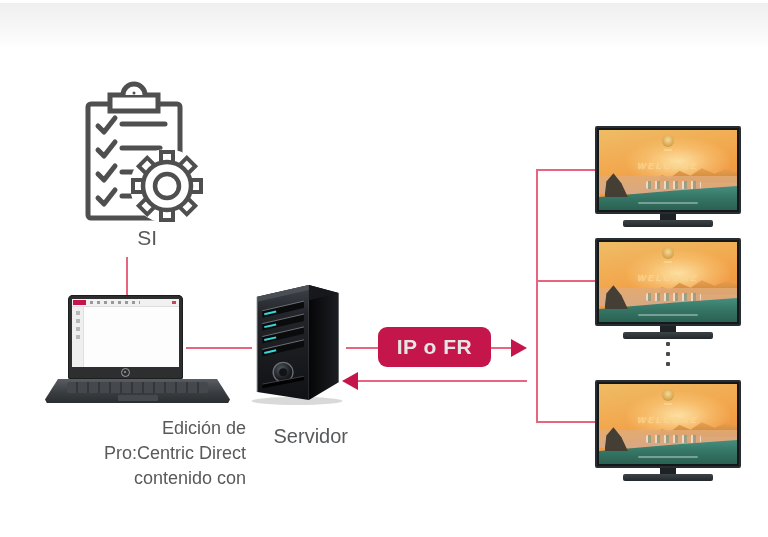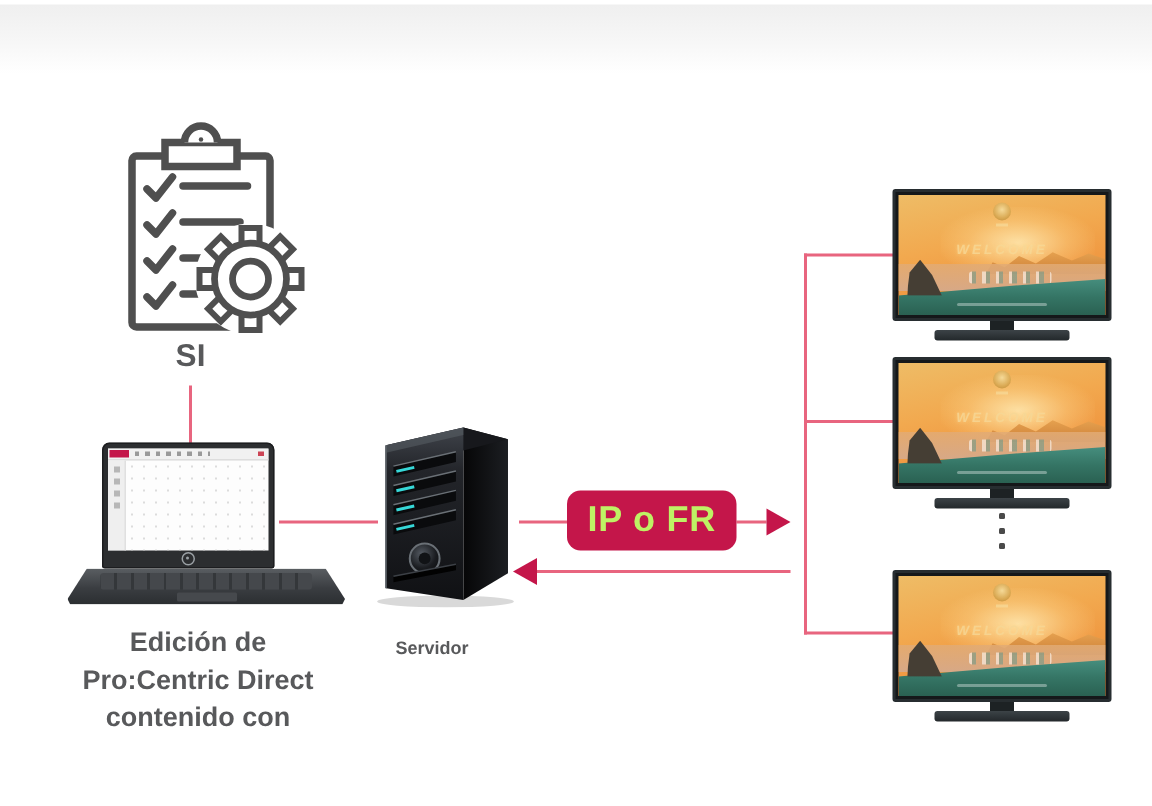--- a/index.html
+++ b/index.html
@@ -19,29 +19,29 @@
   
   .hline,.vline{position:absolute;background:var(--connector);}
   .hline{height:2px;} .vline{width:2px;}
   .arrow-right{position:absolute;width:0;height:0;
     border-top:9px solid transparent;border-bottom:9px solid transparent;
     border-left:16px solid var(--accent);}
   .arrow-left{position:absolute;width:0;height:0;
     border-top:9px solid transparent;border-bottom:9px solid transparent;
     border-right:16px solid var(--accent);}
   
-  .lbl{position:absolute;text-align:center;color:var(--text);font-weight:bold;}
+  .lbl{position:absolute;text-align:right;color:var(--text);}
   .lbl-si{left:97px;top:226px;width:60px;font-size:21px;}
   .lbl-caption{left:18px;top:416px;width:228px;font-size:18px;line-height:25px;}
-  .lbl-server{left:228px;top:425px;width:120px;font-size:12px;}
+  .lbl-server{left:228px;top:425px;width:120px;font-size:20px;}
   .badge{
     position:absolute;left:378px;top:327px;width:113px;height:40px;
-    background:var(--accent);border-radius:9px;color:#bef264;
+    background:var(--accent);border-radius:9px;color:#e5e5e5;
     display:flex;align-items:center;justify-content:center;
-    font-size:24px;font-weight:bold;letter-spacing:.5px;
+    font-size:21px;font-weight:bold;letter-spacing:.5px;
   }
   
   .laptop{position:absolute;left:45px;top:290px;width:185px;height:115px;}
   .lt-screen{position:absolute;left:23px;top:5px;width:115px;height:84px;
     background:#2c2e30;border-radius:5px 5px 2px 2px;
     box-shadow:inset 0 0 0 1px #1c1d1f;}
   .lt-display{position:absolute;left:4px;top:4px;right:4px;bottom:12px;background:#fdfdfd;overflow:hidden;}
   .lt-topbar{position:absolute;left:0;top:0;right:0;height:7px;background:#f1f1f1;border-bottom:1px solid #ddd;}
   .lt-topbar-logo{position:absolute;left:1px;top:1px;width:13px;height:5px;background:var(--accent);}
   .lt-topbar-icons{position:absolute;left:18px;top:2px;width:50px;height:3px;

